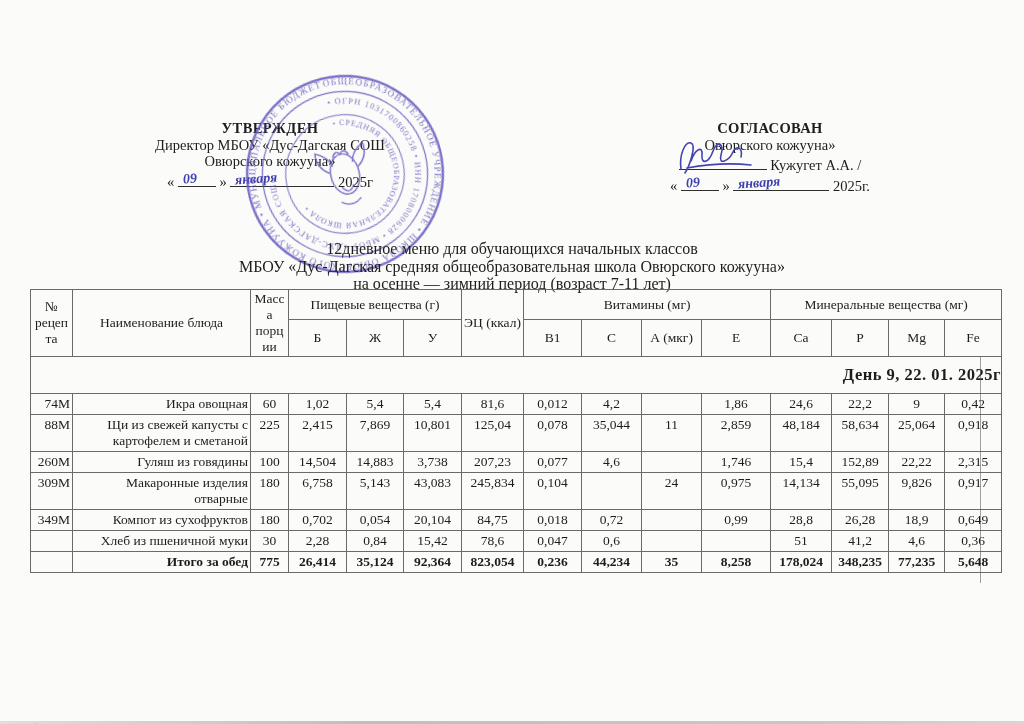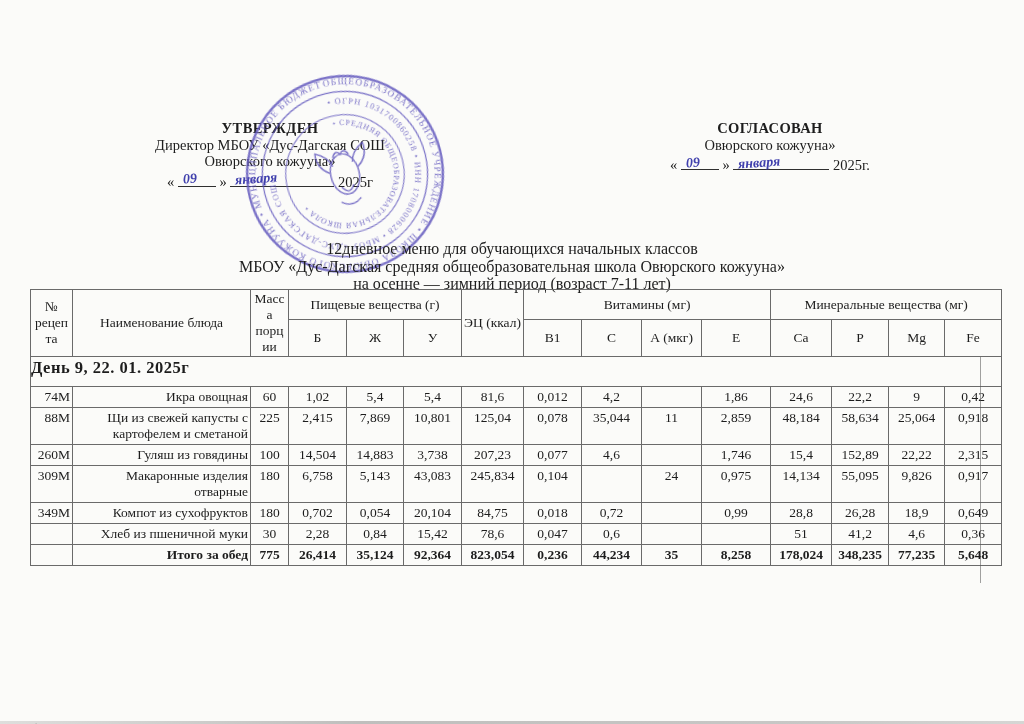--- a/index.html
+++ b/index.html
@@ -50,22 +50,22 @@
   table.menu th,table.menu td{
     border:1px solid #6a6a6a;padding:2px 2px;overflow:hidden;
   }
   table.menu th{
     font-weight:normal;text-align:center;vertical-align:middle;
     overflow-wrap:anywhere;padding:1px 2px;
   }
   table.menu thead tr.h1{height:28px;}
   table.menu thead tr.h2{height:34px;}
   tr.day-row td{
-    font-weight:bold;font-size:16.5px;text-align:left;
-    height:24px;padding:3px 0 2px;letter-spacing:.5px;
+    font-weight:bold;font-size:16.5px;text-align:right;
+    height:24px;padding:10px 0 2px;letter-spacing:.5px;
   }
   table.menu td{vertical-align:top;}
   td.cell-no{text-align:right;padding-left:4px;padding-top:4px;}
   td.cell-name{text-align:right;padding-left:6px;padding-top:4px;}
   td.cell-val{text-align:center;padding-top:4px;}
   tr.total td{font-weight:bold;}
   
   .artifact-line{
     position:absolute;left:980px;top:333px;width:1px;height:226px;
     background:rgba(85,85,85,.55);
@@ -94,20 +94,28 @@
       <span class="u u-month-l">
         <span class="ink">января</span>
       </span>
       <span>2025г</span>
     </div>
   </div>
 
   <div class="block block-agreed">
     <div class="heading">СОГЛАСОВАН</div>
     <div>Овюрского  кожууна»</div>
+    <div class="sig-line">
+      <span class="u u-sig-r">
+        <svg class="sig-svg" style="left:-4px;bottom:-10px;" width="92" height="44" viewBox="0 0 92 44">
+          <path d="M6,34 C4,20 10,6 16,8 C22,10 14,32 10,38 M16,26 C20,14 28,10 27,20 C26,30 34,28 38,16 C41,6 50,7 46,20 C43,31 54,26 58,17 C61,10 68,12 66,22 M12,33 C34,29 58,28 76,30"></path>
+        </svg>
+      </span>
+      <span>Кужугет А.А. /</span>
+    </div>
     <div class="date-line">
       <span>«</span>
       <span class="u u-day">
         <span class="ink">09</span>
       </span>
       <span>»</span>
       <span class="u u-month-r">
         <span class="ink">января</span>
       </span>
       <span>2025г.</span>

